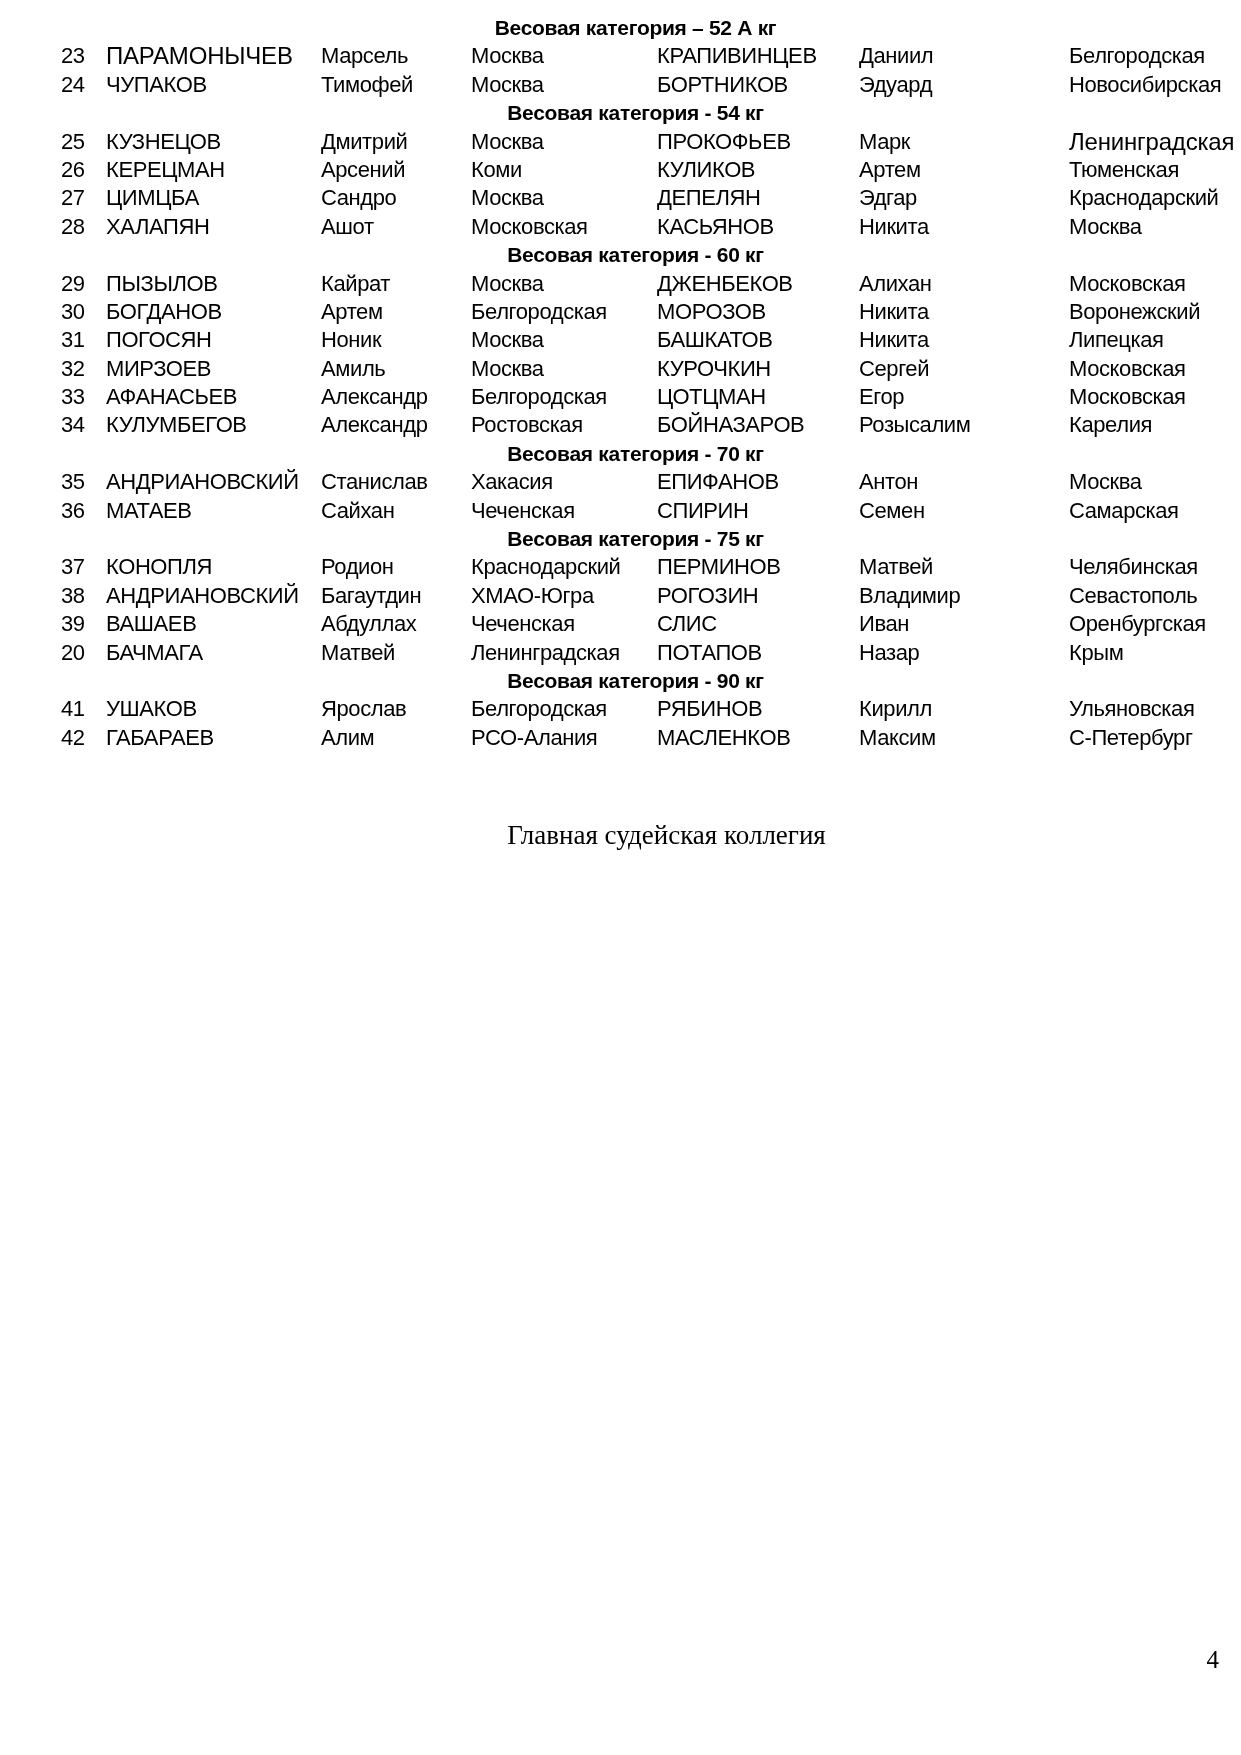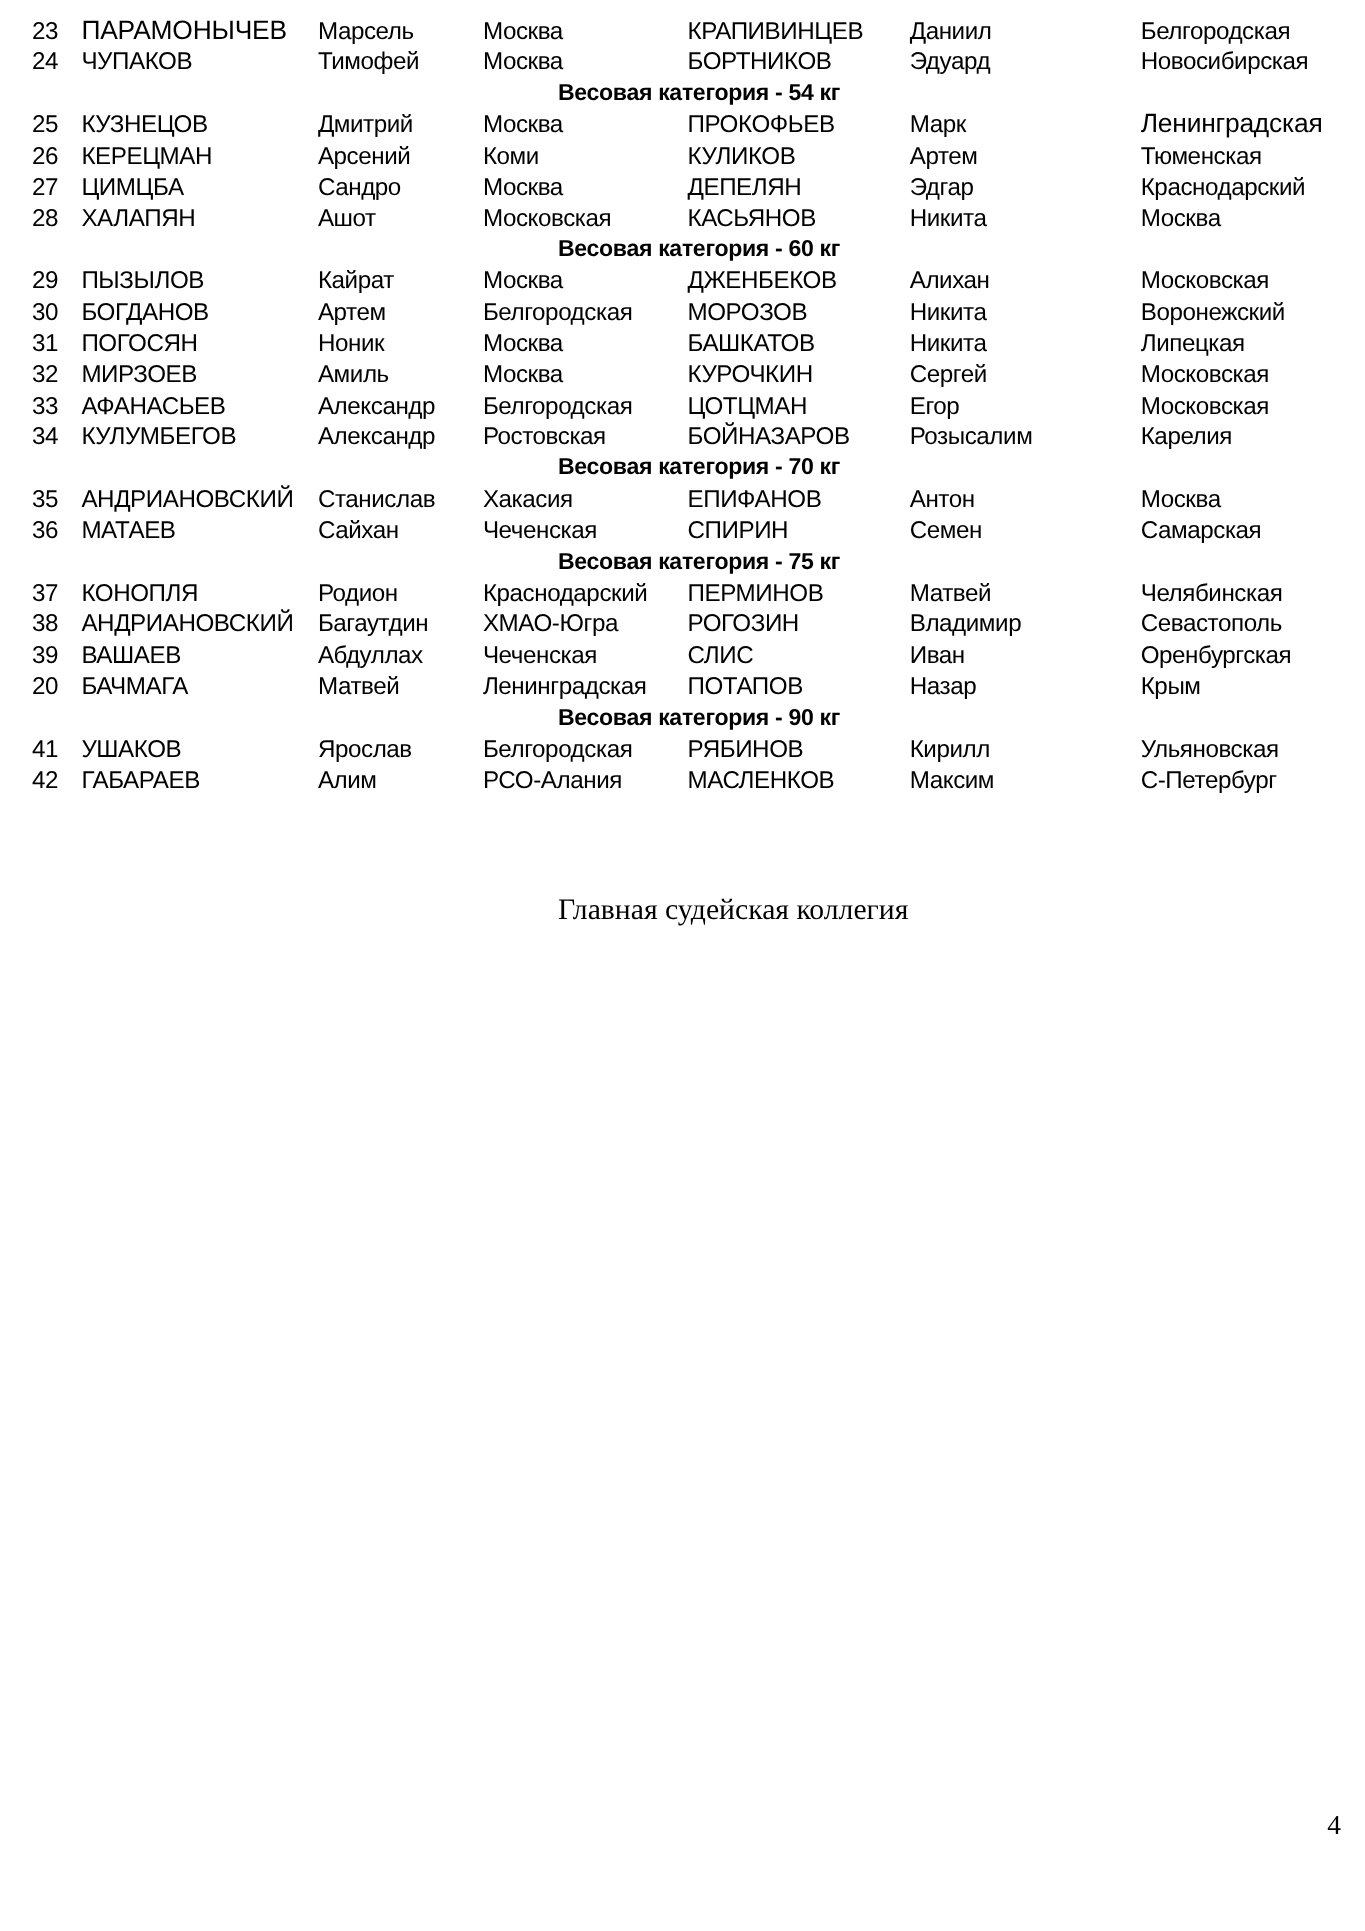--- a/index.html
+++ b/index.html
@@ -14,43 +14,44 @@
   .cat-header{
     height:28.4px;line-height:28.4px;
     text-align:center;padding-left:30px;
     font-weight:bold;font-size:21px;letter-spacing:-0.3px;
     white-space:nowrap;
   }
   .row{
     height:28.4px;line-height:28.4px;
     display:grid;
     grid-template-columns:45px 215px 150px 186px 202px 210px 176px;
-    padding-left:29px;
+    padding-left:61px;
     font-size:22px;letter-spacing:-0.4px;
     white-space:nowrap;
   }
   .row .c{overflow:visible;}
   .row .c.sm{font-size:24px;letter-spacing:-0.2px;}
   .committee{
-    margin-top:87px;
+    margin-top:68px;
     text-align:center;padding-left:92px;
     font-family:"Liberation Serif",serif;
     font-size:27px;
   }
   .page-number{
     position:absolute;top:1646px;right:22px;
     font-family:"Liberation Serif",serif;
     font-size:25px;
   }
 </style>
 </head>
 <body>
 
 <div class="page">
   <div class="roster">
+      <div class="cat-header">Весовая категория – 52 А кг</div>
       <div class="row">
         <span class="c">23</span>
         <span class="c sm">ПАРАМОНЫЧЕВ</span>
         <span class="c">Марсель</span>
         <span class="c">Москва</span>
         <span class="c">КРАПИВИНЦЕВ</span>
         <span class="c">Даниил</span>
         <span class="c">Белгородская</span>
       </div>
       <div class="row">

